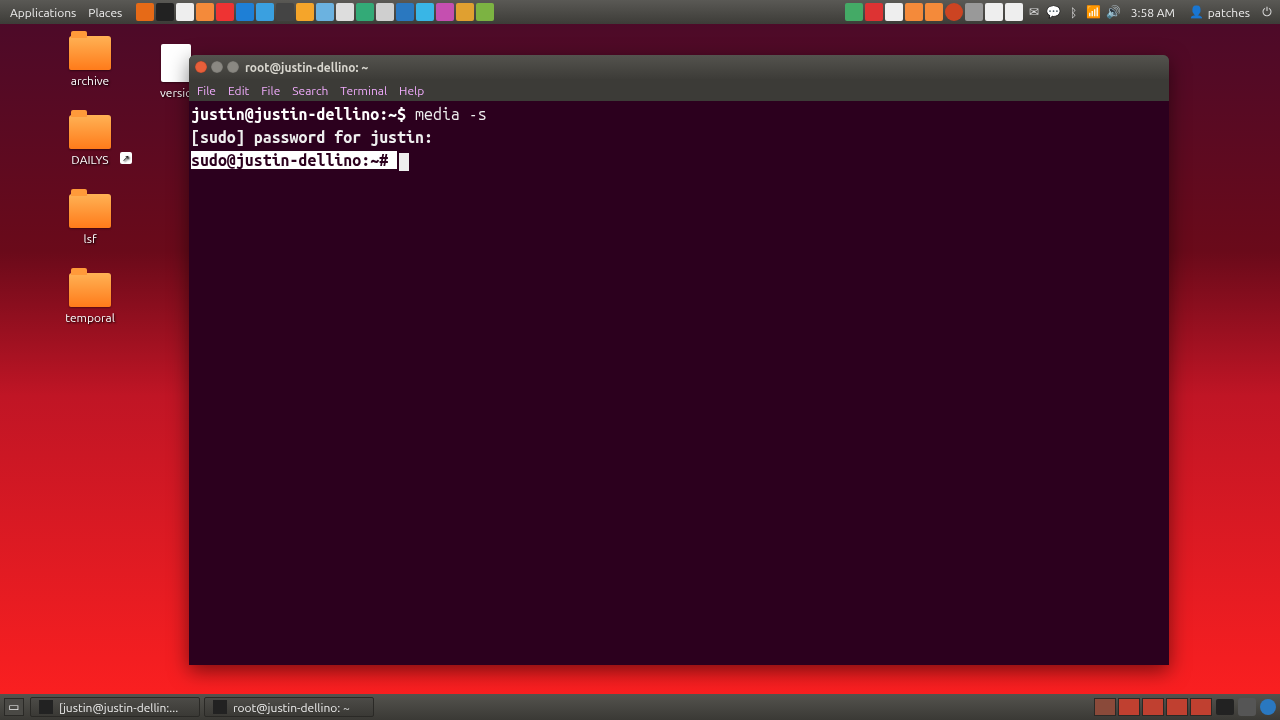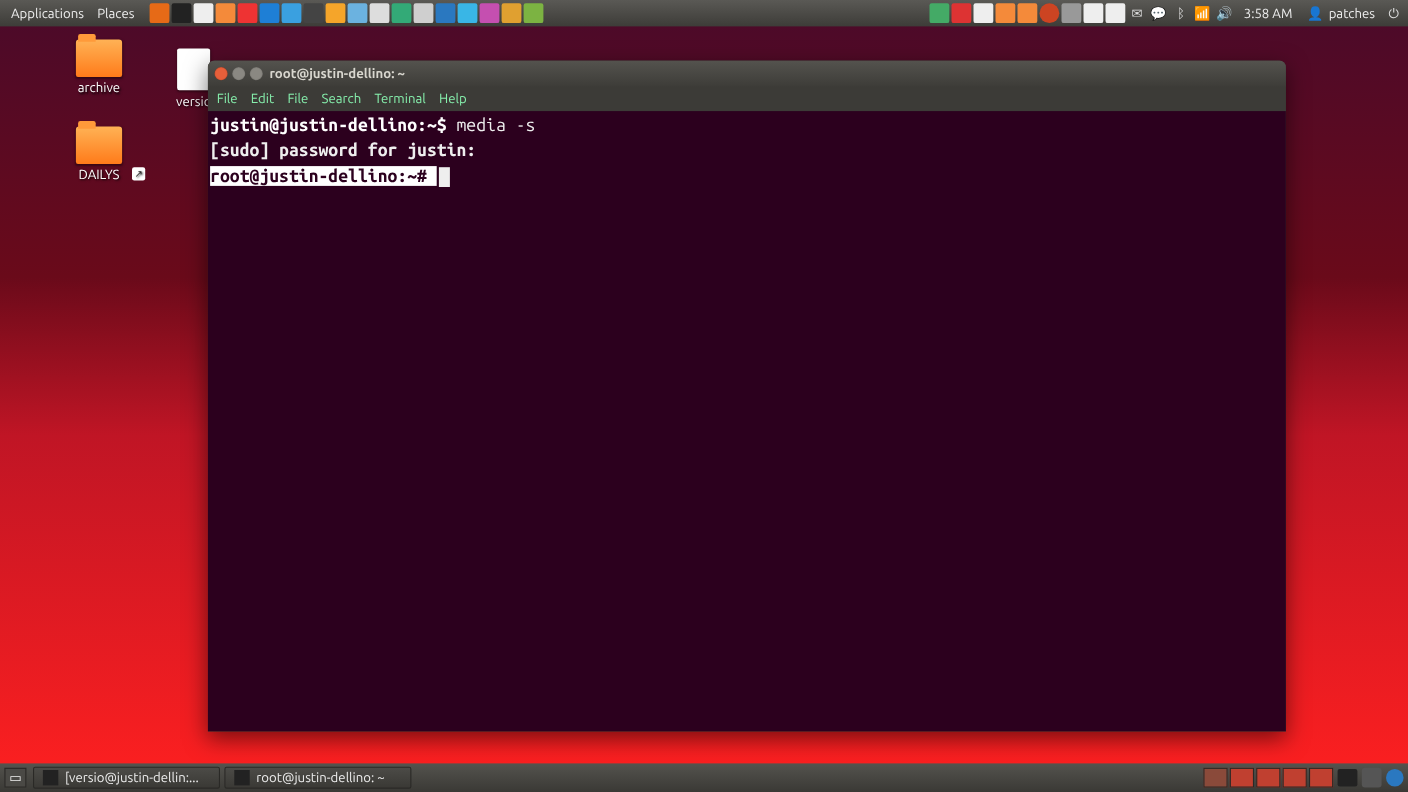--- a/index.html
+++ b/index.html
@@ -36,21 +36,21 @@
   background: #3c3b37; border-radius: 6px 6px 0 0;
   box-shadow: 0 6px 20px rgba(0,0,0,.5); z-index: 10; overflow: hidden;
 }
 .titlebar {
   height: 24px; background: linear-gradient(to bottom,#54534e,#3d3c38);
   display: flex; align-items: center; padding: 0 6px; gap: 6px; color:#d9d7cf; font-size:12px; font-weight:bold;
 }
 .window-btns { display:flex; gap:4px; }
 .wbtn { width:12px; height:12px; border-radius:50%; box-shadow: inset 0 0 1px rgba(0,0,0,.6);}
 .wbtn.close{background:#e85f3a;} .wbtn.min{background:#8a8882;} .wbtn.max{background:#8a8882;}
-.menubar { height: 22px; background:#3c3b37; display:flex; align-items:center; padding:0 8px; gap:12px; color:#86efac; font-size:12px;}
+.menubar { height: 22px; background:#3c3b37; display:flex; align-items:center; padding:0 8px; gap:12px; color:#f0abfc; font-size:12px;}
 .menubar span { cursor:pointer; }
 .term-body {
   background:#2c001e; height: calc(100% - 46px); width:100%;
   font-family: "Ubuntu Mono","DejaVu Sans Mono",monospace; font-size:16px;
   color:#eee; padding:2px 2px; white-space: pre; line-height:1.45;
 }
 .term-body .prompt { color:#fff;text-align:right; }
 .term-body .root-prompt { background:#fff; color:#2c001e; font-weight:bold;}
 .cursor-block { display:inline-block; background:#eee; width:10px; height:18px; vertical-align:middle; margin-left:2px;}
 
@@ -119,20 +119,28 @@
 <div class="desktop-icons">
   <div class="dicon">
       <div class="folder-glyph"></div>
       <span>archive</span>
     </div>
   <div class="dicon" style="position:relative">
       <div class="folder-glyph"></div>
       <div class="link-badge">↗</div>
       <span>DAILYS</span>
     </div>
+  <div class="dicon">
+      <div class="folder-glyph"></div>
+      <span>lsf</span>
+    </div>
+  <div class="dicon">
+      <div class="folder-glyph"></div>
+      <span>temporal</span>
+    </div>
 </div>
 <div class="dicon2">
   <div class="doc-glyph"></div>
   <span>versio</span>
 </div>
 
 <div class="terminal-window">
   <div class="titlebar">
     <div class="window-btns">
       <div class="wbtn close"></div>
@@ -144,28 +152,28 @@
   <div class="menubar">
     <span>File</span>
     <span>Edit</span>
     <span>File</span>
     <span>Search</span>
     <span>Terminal</span>
     <span>Help</span>
   </div>
   <div class="term-body"><span class="prompt" style="font-weight:bold">justin@justin-dellino:~$ </span><span>media -s</span>
 <span style="font-weight:bold">[sudo] password for justin: </span>
-<span class="root-prompt">root@justin-dellino:~# </span><span class="cursor-block"></span></div>
+<span class="root-prompt">sudo@justin-dellino:~# </span><span class="cursor-block"></span></div>
 </div>
 
 <div class="bottombar">
   <div class="show-desk">▭</div>
   <div class="task">
     <span class="ticon"></span>
-    <span>[versio@justin-dellin:...</span>
+    <span>[justin@justin-dellin:...</span>
   </div>
   <div class="task">
     <span class="ticon"></span>
     <span>root@justin-dellino: ~</span>
   </div>
   <div class="ws-switch">
     <div class="ws" style="background:#8a4a3a"></div>
     <div class="ws"></div>
     <div class="ws"></div>
     <div class="ws"></div>

